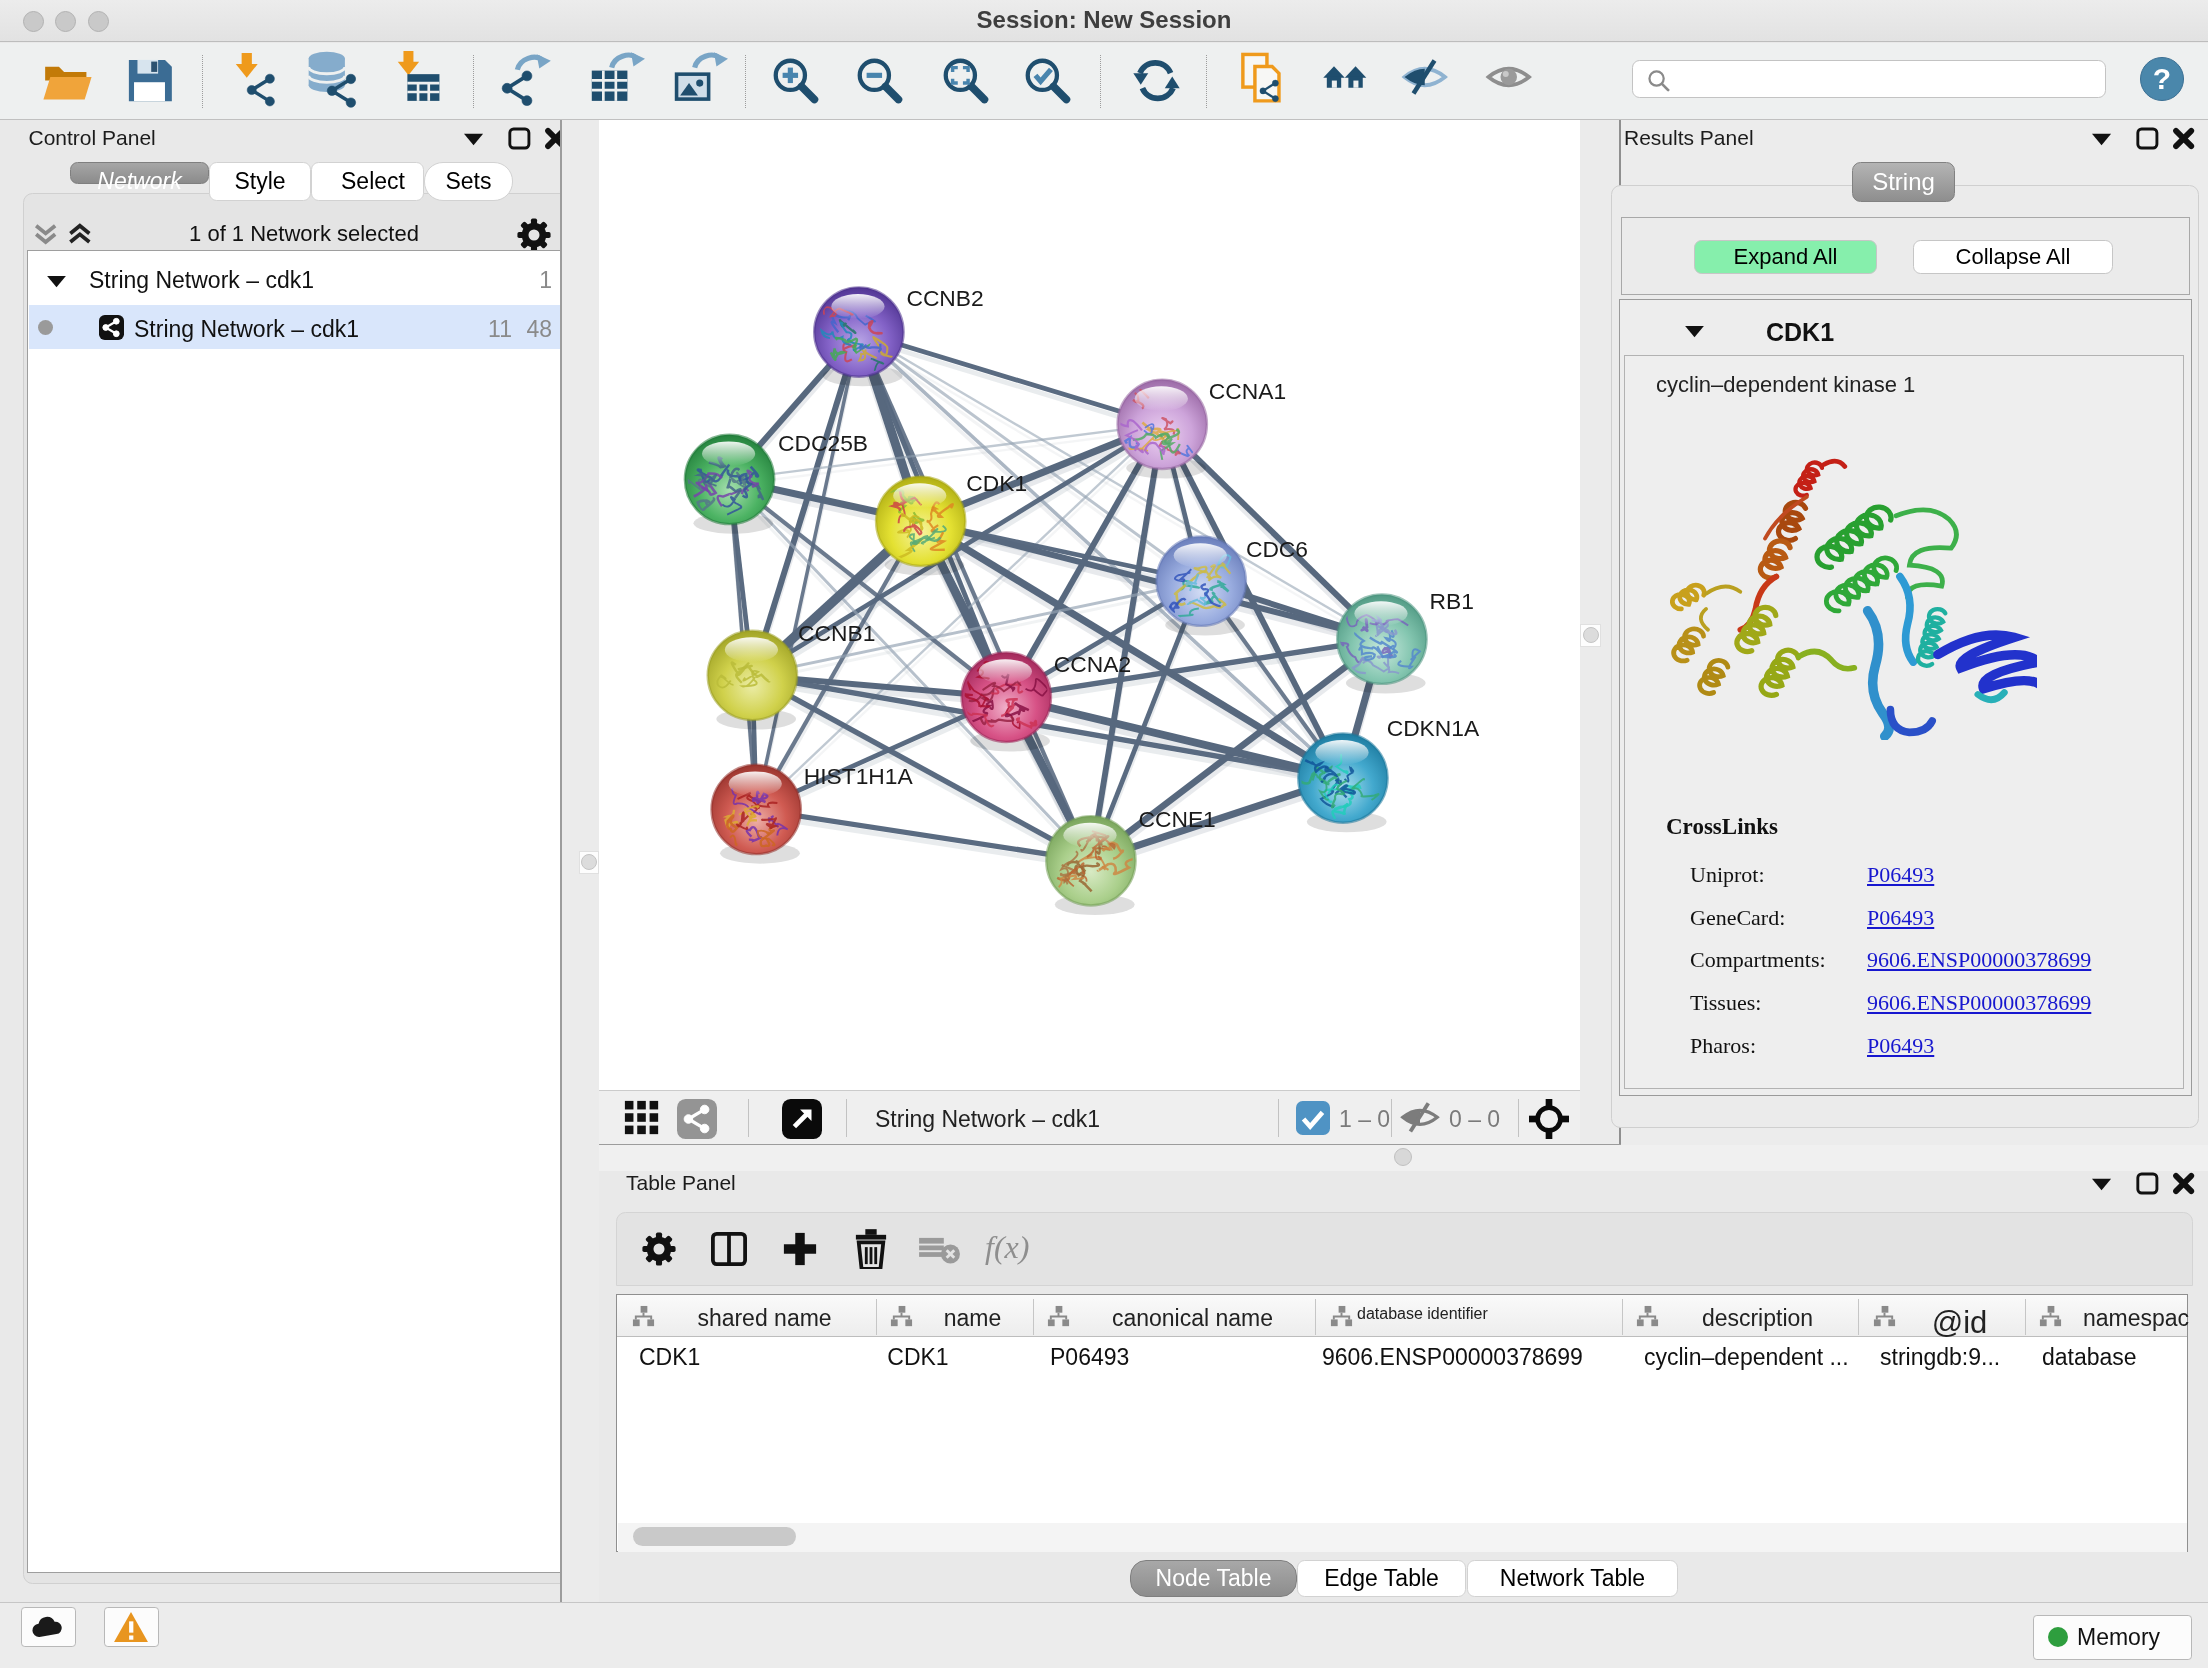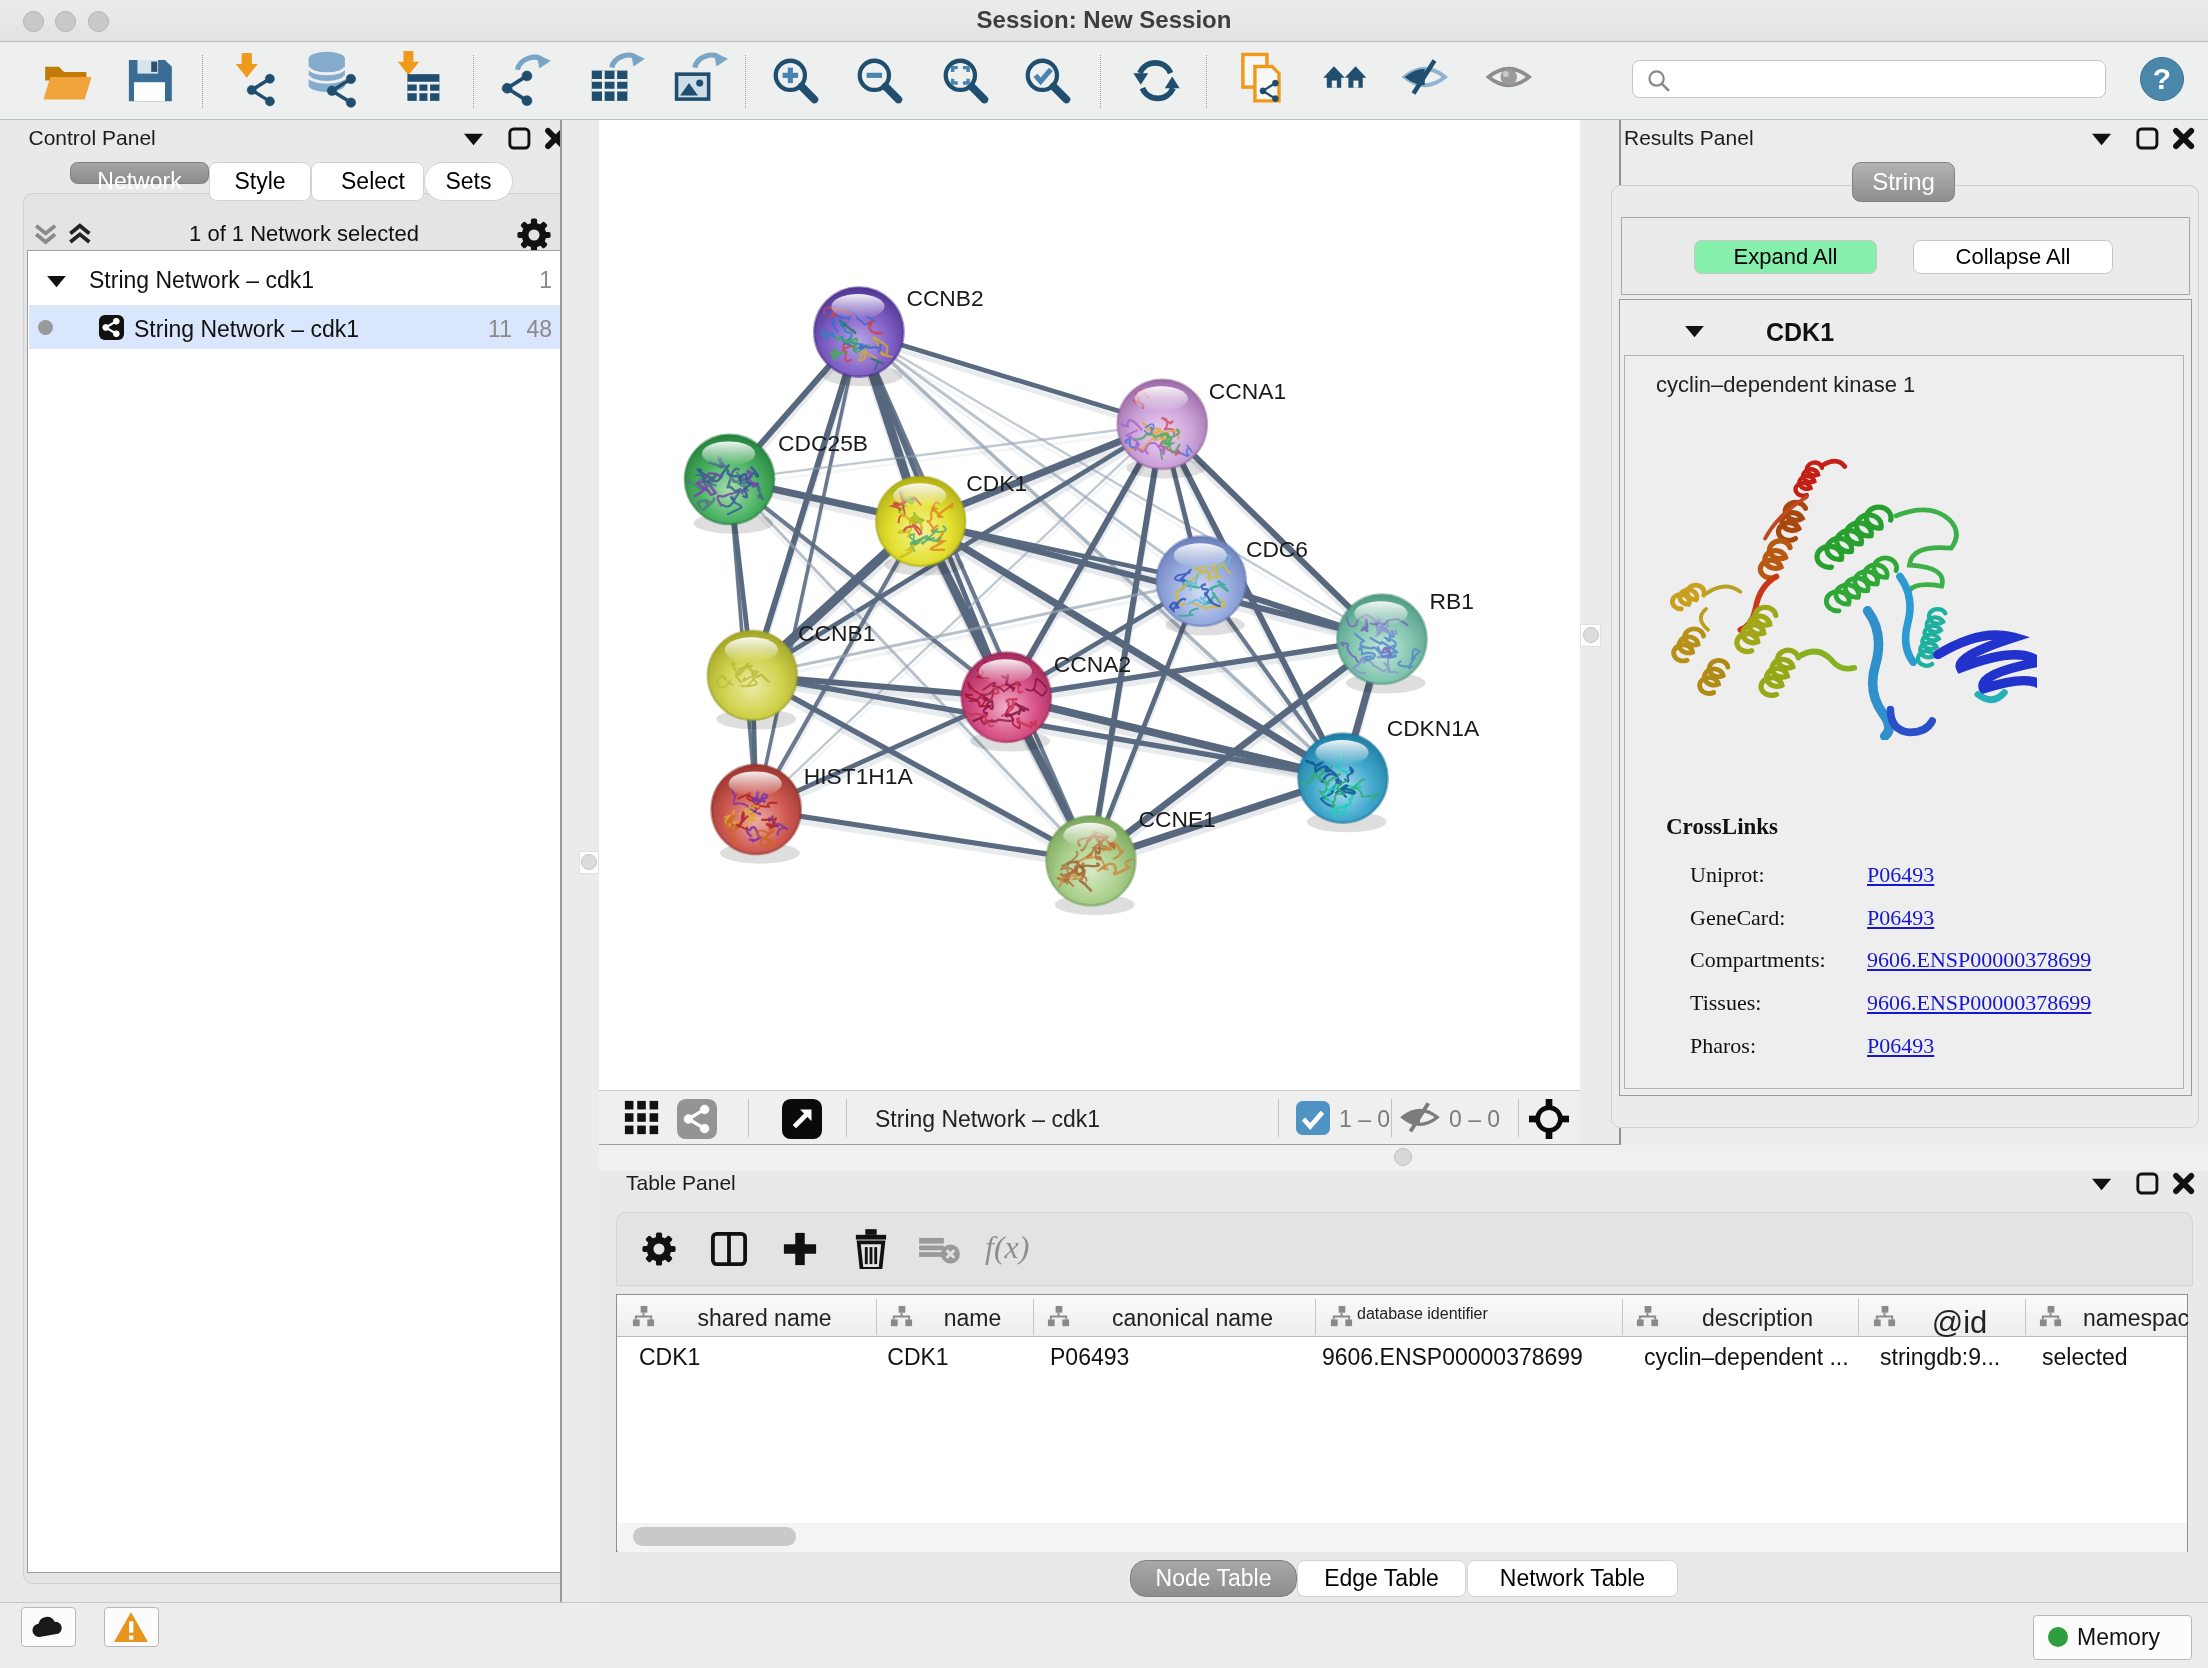--- a/index.html
+++ b/index.html
@@ -196,21 +196,21 @@
 <div class="abs ttl" style="left:28.5px;top:126px;">Control Panel</div>
 <svg class="abs" style="left:464px;top:127px;" width="105" height="23" viewBox="0 0 110 24">
     <polygon points="0,7 20,7 10,19" fill="#111"></polygon>
     <rect x="48" y="2" width="20" height="20" rx="4" fill="none" stroke="#111" stroke-width="3"></rect>
     <g stroke="#111" stroke-width="6" stroke-linecap="round">
       <line x1="88" y1="4" x2="104" y2="20"></line>
       <line x1="104" y1="4" x2="88" y2="20"></line>
     </g>
   </svg>
 <div class="abs" style="left:23px;top:193px;width:547px;height:1391px;background:#e4e4e4;border:1px solid #d0d0d0;border-radius:9.5px;"></div>
-<div class="abs" style="left:70px;top:162px;width:139px;height:22px;background:linear-gradient(#a6a6a6,#8b8b8b);border:1px solid #7f7f7f;border-radius:7.6px;color:#fff;font-size:23px;text-align:center;line-height:37px;">Network</div>
+<div class="abs" style="left:70px;top:162px;width:139px;height:22px;background:linear-gradient(#a6a6a6,#8b8b8b);border:1px solid #7f7f7f;border-radius:7.6px;color:#fff;font-size:23px;text-align:center;line-height:37px;font-style:italic;">Network</div>
 <div class="abs" style="left:209px;top:162px;width:102px;height:39px;background:#fff;border:1px solid #d2d2d2;border-radius:7.6px;font-size:23px;text-align:center;line-height:37px;">Style</div>
 <div class="abs" style="left:311px;top:162px;width:113px;height:39px;background:#fff;border:1px solid #d2d2d2;border-radius:7.6px;font-size:23px;text-align:center;line-height:37px;padding-left:11px;">Select</div>
 <div class="abs" style="left:424px;top:162px;width:89px;height:39px;background:#fff;border:1px solid #d2d2d2;border-radius:19px;font-size:23px;text-align:center;line-height:37px;">Sets</div>
 <svg class="abs" style="left:34px;top:222px;" width="67" height="28.5" viewBox="0 0 70 30">
 <g stroke="#8a8a8a" stroke-width="4" fill="none">
       <path d="M2,4 l10,8 l10,-8"></path>
       <path d="M2,13 l10,8 l10,-8"></path>
     </g>
 <g stroke="#222" stroke-width="4" fill="none">
       <path d="M38,12 l10,-8 l10,8"></path>
@@ -946,21 +946,21 @@
       <path d="M13,8 v4 M5,15 v-3 h16 v3"></path>
     </g>
   </svg>
 <div class="abs" style="left:2083px;top:1305px;width:107px;font-size:23px;color:#222;white-space:nowrap;overflow:hidden;">namespace</div>
 <div class="abs" style="left:639px;top:1344px;width:228px;text-align:left;font-size:23px;color:#111;white-space:nowrap;overflow:hidden;">CDK1</div>
 <div class="abs" style="left:856px;top:1344px;width:124px;text-align:center;font-size:23px;color:#111;white-space:nowrap;overflow:hidden;">CDK1</div>
 <div class="abs" style="left:1050px;top:1344px;width:257px;text-align:left;font-size:23px;color:#111;white-space:nowrap;overflow:hidden;">P06493</div>
 <div class="abs" style="left:1322px;top:1344px;width:295px;text-align:left;font-size:23px;color:#111;white-space:nowrap;overflow:hidden;">9606.ENSP00000378699</div>
 <div class="abs" style="left:1644px;top:1344px;width:209px;text-align:left;font-size:23px;color:#111;white-space:nowrap;overflow:hidden;">cyclin–dependent ...</div>
 <div class="abs" style="left:1880px;top:1344px;width:141px;text-align:left;font-size:23px;color:#111;white-space:nowrap;overflow:hidden;">stringdb:9...</div>
-<div class="abs" style="left:2042px;top:1344px;width:114px;text-align:left;font-size:23px;color:#111;white-space:nowrap;overflow:hidden;">selected</div>
+<div class="abs" style="left:2042px;top:1344px;width:114px;text-align:left;font-size:23px;color:#111;white-space:nowrap;overflow:hidden;">database</div>
 <div class="abs" style="left:618px;top:1523px;width:1569px;height:28.5px;background:#f4f4f4;"></div>
 <div class="abs" style="left:633px;top:1527px;width:163px;height:19px;background:#c9c9c9;border-radius:9.5px;"></div>
 <div class="abs" style="left:1130px;top:1560px;width:167px;height:37px;background:linear-gradient(#a8a8a8,#8d8d8d);border:1px solid #7f7f7f;border-radius:16px;color:#fff;font-size:23px;text-align:center;line-height:35px;">Node Table</div>
 <div class="abs" style="left:1297px;top:1560px;width:169px;height:37px;background:#fff;border:1px solid #d2d2d2;border-radius:7.6px;font-size:23px;text-align:center;line-height:35px;">Edge Table</div>
 <div class="abs" style="left:1467px;top:1560px;width:211px;height:37px;background:#fff;border:1px solid #d2d2d2;border-radius:7.6px;font-size:23px;text-align:center;line-height:35px;">Network Table</div>
 <div class="abs" style="left:0;top:1602px;width:2208px;height:67px;background:#ececec;border-top:1px solid #c6c6c6;"></div>
 <div class="abs" style="left:21px;top:1607px;width:55px;height:40px;background:#fcfcfc;border:1.9px solid #b8b8b8;border-radius:3.8px;"></div>
 <svg class="abs" style="left:31px;top:1616px;" width="34" height="23" viewBox="0 0 36 24">
 <path d="M9,22 a7,7 0 0 1 -1,-14 a9,9 0 0 1 17,-2 a6.5,6.5 0 0 1 2,13 z" fill="#1a1a1a"></path>
   </svg>

